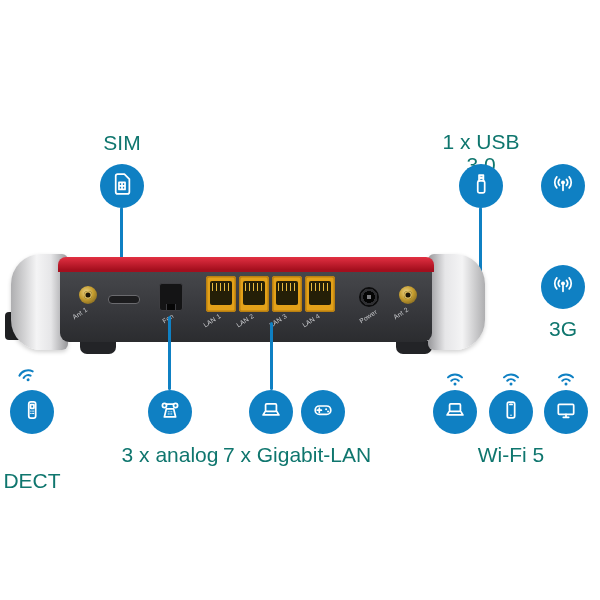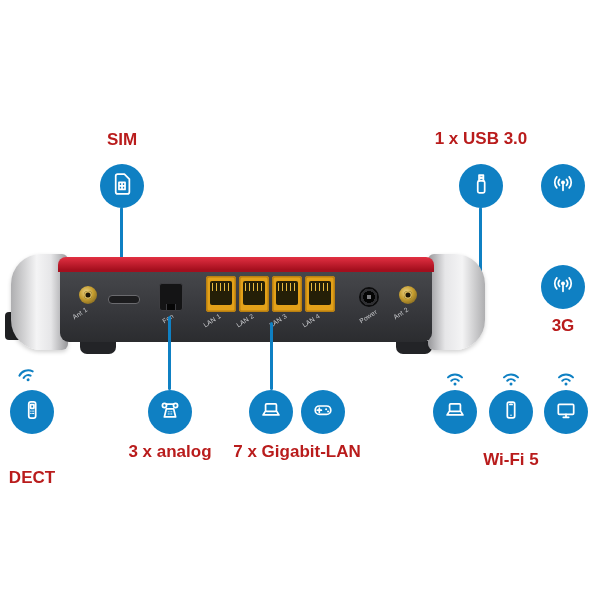--- a/index.html
+++ b/index.html
@@ -3,21 +3,21 @@
 <meta charset="utf-8">
 <style>
   :root{
     --accent:#0f80c3;
     --red:#c41425;
     --dark:#3c3d41;
     --yellow:#e3a119;
   }
   html,body{margin:0;padding:0;background:#fff;}
   body{width:600px;height:600px;position:relative;font-family:"Liberation Sans",sans-serif;overflow:hidden;}
-  .label{position:absolute;font-weight:bold;font-size:17px;color:#b91c1c;text-align:center;line-height:1.1;}
+  .label{position:absolute;font-weight:normal;font-size:21px;color:#0f766e;text-align:center;line-height:1.1;}
   .circle{position:absolute;width:44px;height:44px;border-radius:50%;background:var(--accent);display:flex;align-items:center;justify-content:center;}
   .vline{position:absolute;width:2.5px;background:var(--accent);border-radius:2px;}
   .arcs{position:absolute;color:var(--accent);}
 
   
   .foot{position:absolute;background:#232427;}
   .foot-left{left:5px;top:312px;width:26px;height:28px;border-radius:4px;background:#1f2022;}
   .foot-a{left:80px;top:341px;width:36px;height:13px;border-radius:0 0 7px 7px;}
   .foot-b{left:396px;top:341px;width:36px;height:13px;border-radius:0 0 7px 7px;}
   .cap{position:absolute;top:254px;width:57px;height:96px;box-shadow:0 2px 4px rgba(0,0,0,.18);}
@@ -233,13 +233,13 @@
   </span>
 </div>
 <div class="circle" style="left:544px;top:390px;">
   <span>
     <svg width="26" height="26" viewBox="0 0 24 24" fill="none" stroke="#fff" stroke-width="1.6" stroke-linecap="round" stroke-linejoin="round">
       <rect x="4.9" y="6.8" width="14.2" height="9.2" rx="1"></rect>
       <path d="M9.5 18.8h5M12 16v2.8"></path>
     </svg>
   </span>
 </div>
-<div class="label" style="left:471px;top:443px;width:80px;margin-top:8px;">Wi-Fi 5</div>
+<div class="label" style="left:471px;top:443px;width:80px;">Wi-Fi 5</div>
 
 </body></html>

